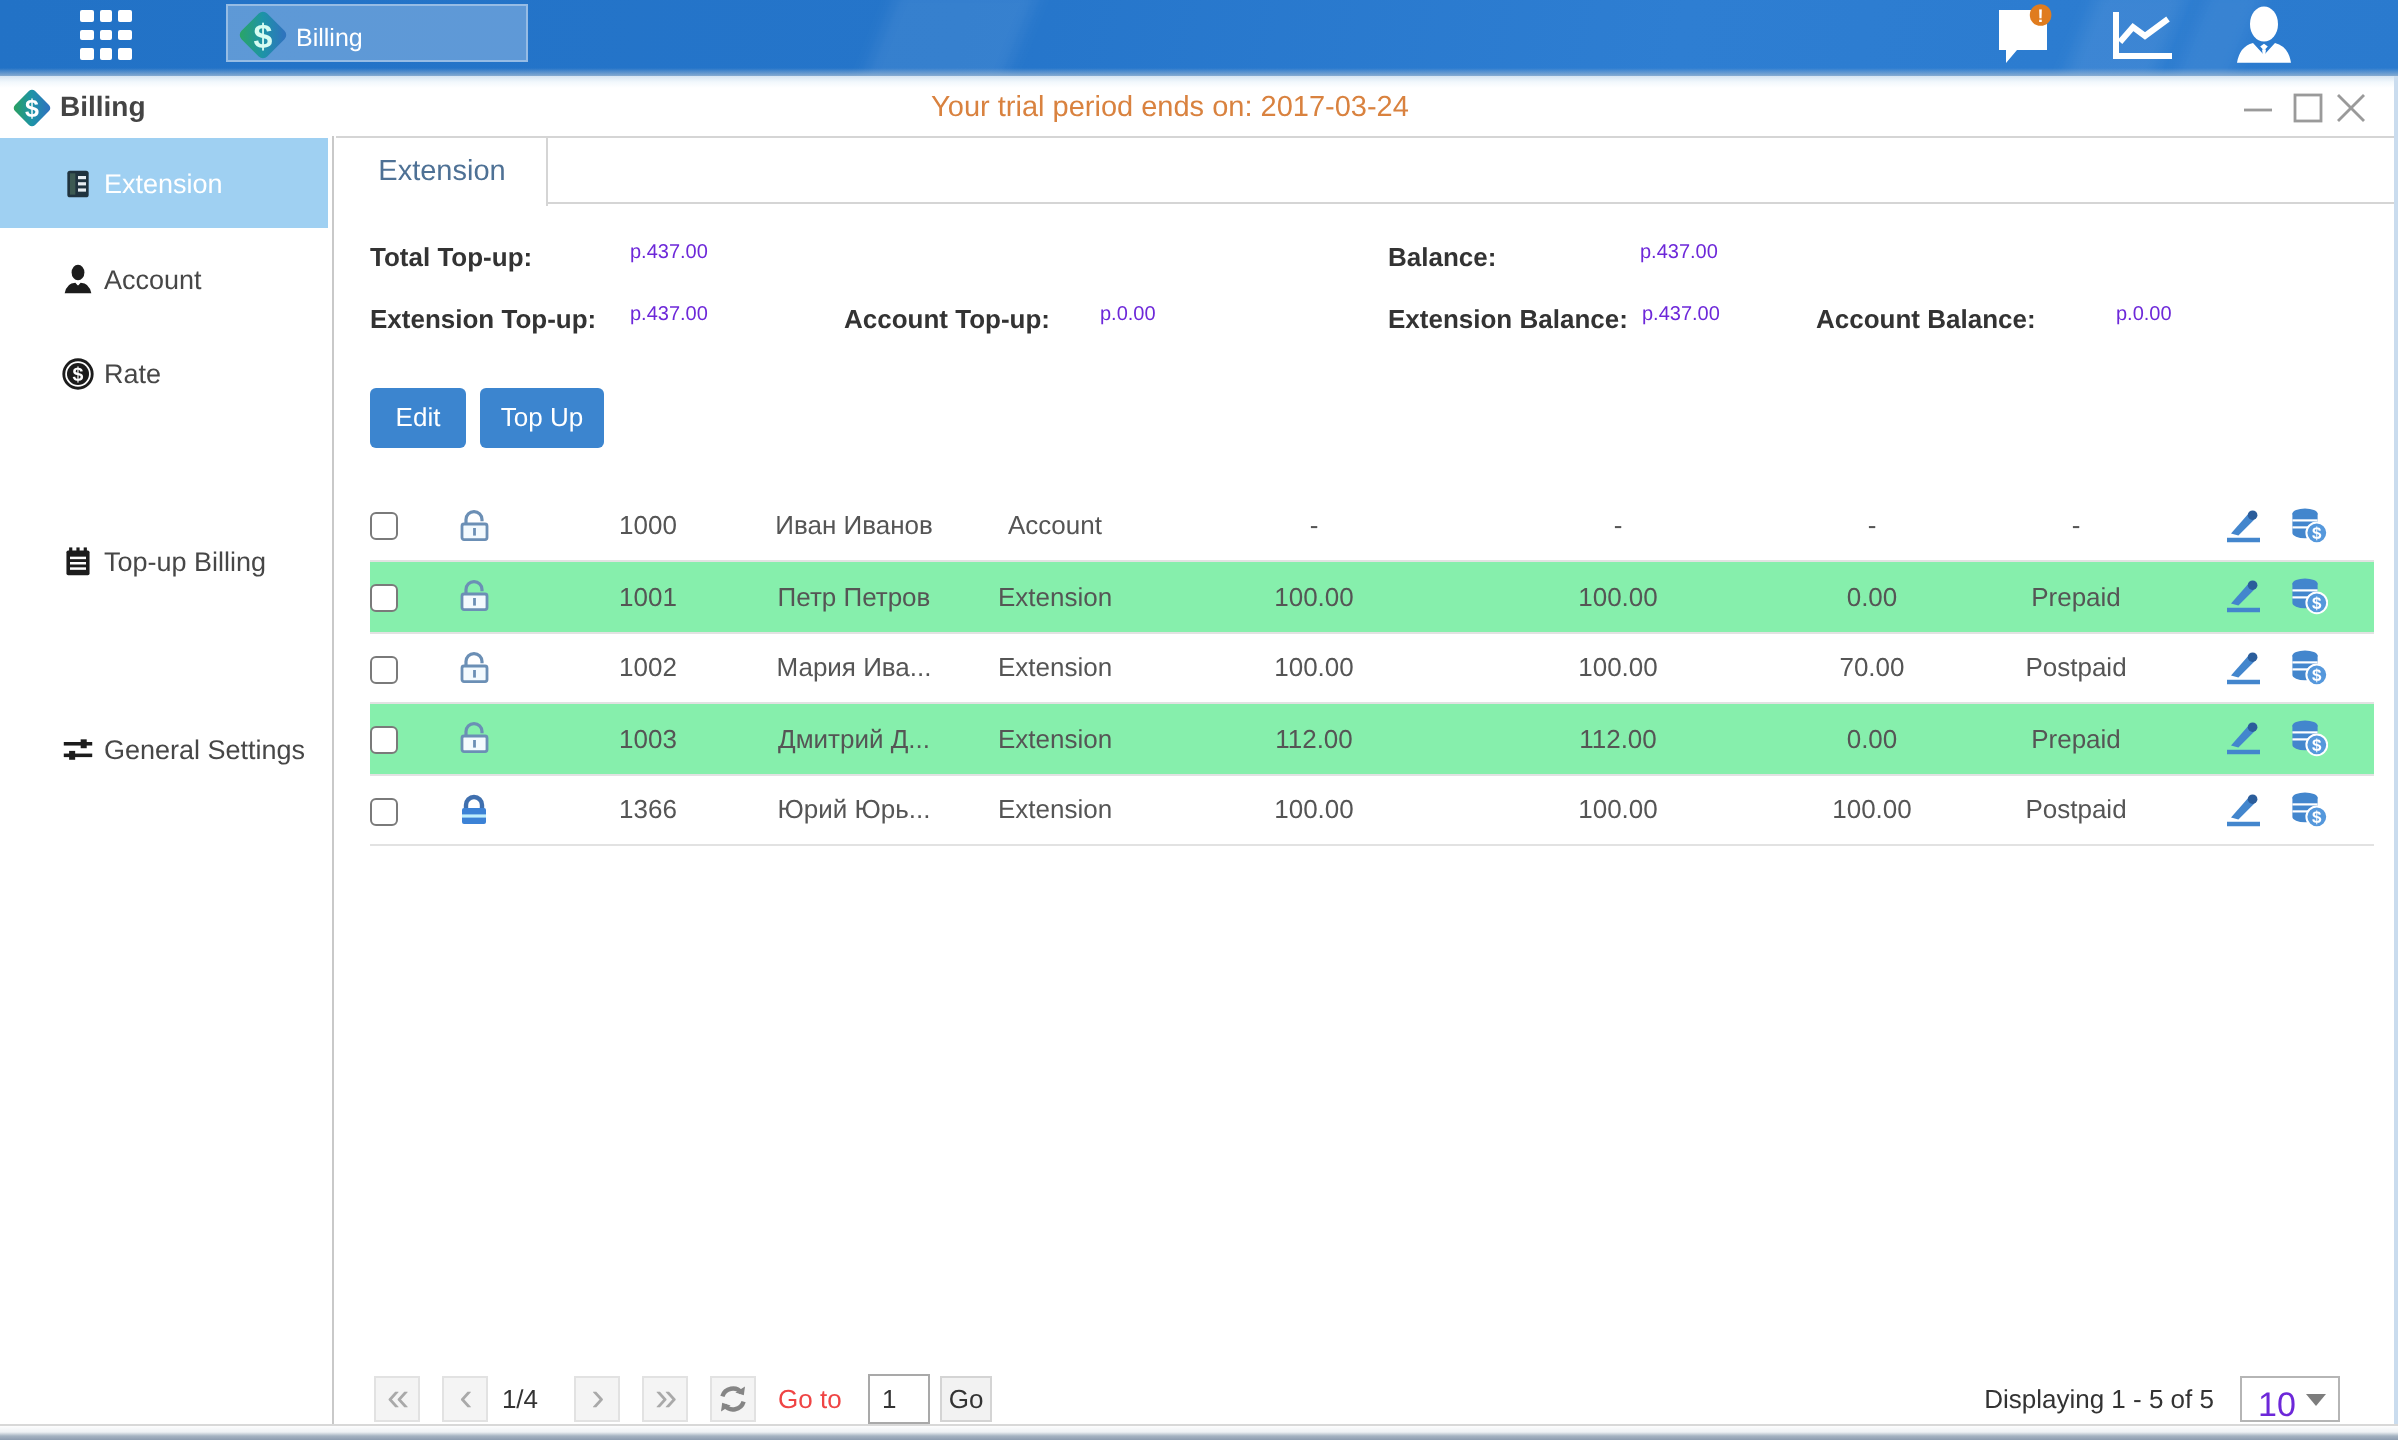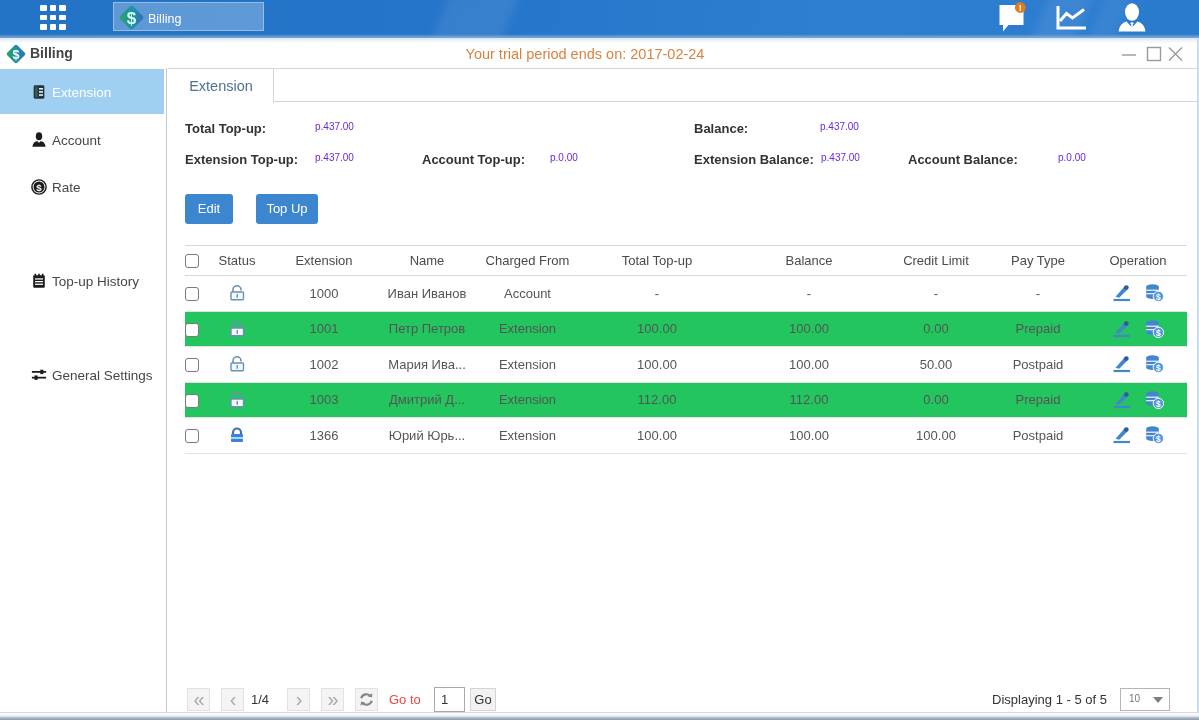--- a/index.html
+++ b/index.html
@@ -31,31 +31,31 @@
 #tabact { position:absolute; left:0; top:0; width:106px; height:34px; background:#fff; border-right:1px solid #d5d5d5; }
 #tabact span { position:absolute; left:0; width:106px; text-align:center; top:9px; font-size:14.5px; color:#4e7195; }
 .slabel { position:absolute; font-size:13px; font-weight:bold; color:#333; white-space:nowrap; }
 .sval { position:absolute; font-size:10px; color:#6d28d9; white-space:nowrap; }
 .btn { position:absolute; top:194px; height:30px; background:#3c85cf; color:#fff; font-size:13px;
   border-radius:3px; text-align:center; line-height:30px; }
 
 #grid { position:absolute; left:185px; top:245px; width:1002px; border-collapse:collapse; table-layout:fixed; }
 #grid th { border-top:1px solid #d8d8d8; border-bottom:1px solid #d8d8d8; height:30px; font-weight:normal; font-size:13px; color:#4a4a4a; text-align:center; padding:0; }
 #grid td.opcell { padding-right:5px; } #grid th.opcell { padding-right:5px; } #grid td { height:35.5px; border-bottom:1px solid #e2e2e2; font-size:13px; color:#555; text-align:center; padding:0; white-space:nowrap; overflow:hidden; }
-#grid tr.alt td { background:#22c55e; }
+#grid tr.alt td { background:#86efac; }
 .cb { display:inline-block; width:14px; height:14px; border:1px solid #7a7a7a; border-radius:3px; background:#fff; vertical-align:middle; }
 
 #pager { position:absolute; left:187px; top:688px; height:23px; }
 .pbtn { position:absolute; top:0; width:23px; height:23px; background:#f4f4f4; border:1px solid #e2e2e2; text-align:center; }
 .parr { font-size:20px; color:#a9a9a9; line-height:20px; letter-spacing:-1px; }
 #goto-input { position:absolute; left:247px; top:-1px; width:31px; height:25px; border:1px solid #a9a9a9; font-size:13px; color:#333; text-align:left; padding-left:6px; line-height:23px; background:#fff; }
 #gobtn { position:absolute; left:283px; top:0; width:26px; height:23px; background:#f2f2f2; border:1px solid #d4d4d4; color:#333; font-size:13px; text-align:center; line-height:21px; }
 #disp { position:absolute; right:92px; top:692px; font-size:13px; color:#333; }
 #psize { position:absolute; left:1120px; top:688px; width:50px; height:23px; border:1px solid #b5b5b5; background:#fff; }
-#psize .n { position:absolute; left:8px; top:4px; font-size:10px; color:#737373; }
+#psize .n { position:absolute; left:8px; top:4px; font-size:17px; color:#6d28d9; }
 #psize .tri { position:absolute; right:6px; top:8px; width:0; height:0; border-left:5.5px solid transparent; border-right:5.5px solid transparent; border-top:6.5px solid #7d7d7d; }
 
 #rightedge { position:absolute; right:0; top:38px; width:2px; height:678px; background:#cadcee; }
 #bottombar { position:absolute; left:0; top:712px; width:1199px; height:8px; background:linear-gradient(#d8d8d8 0px, #d8d8d8 1px, #fdfdfd 1px, #eef1f4 4px, #a5b3c2 6px, #8c9cb0 8px); }
 </style>
 </head>
 <body>
 
 <div id="topbar">
   <div class="sheen" style="left:440px;width:70px;"></div>
@@ -112,21 +112,21 @@
   <defs>
       <linearGradient id="dg2" x1="0" y1="1" x2="1" y2="0">
     <stop offset="0.05" stop-color="#2aa061"></stop>
         <stop offset="0.5" stop-color="#1d93a8"></stop>
         <stop offset="0.9" stop-color="#2e74bd"></stop>
   </linearGradient>
     </defs>
   <rect x="2.9" y="2.9" width="14.2" height="14.2" rx="2.2" fill="url(#dg2)" transform="rotate(45 10 10)"></rect>
   <text x="10" y="14.5" font-size="12.5" font-weight="bold" fill="#fff" text-anchor="middle" font-family="Liberation Sans">$</text>
 </svg>
-<div id="trial">Your trial period ends on: 2017-02-24</div>
+<div id="trial">Your trial period ends on: 2017-03-24</div>
 <svg class="abs" style="left:1122px;top:46px" width="64" height="17" viewBox="0 0 64 17">
   <line x1="0" y1="9" x2="14" y2="9" stroke="#9a9a9a" stroke-width="1.4"></line>
   <rect x="25.5" y="1.5" width="13" height="13" fill="none" stroke="#9a9a9a" stroke-width="1.4"></rect>
   <line x1="47" y1="1.5" x2="60" y2="14.5" stroke="#9a9a9a" stroke-width="1.4"></line>
   <line x1="60" y1="1.5" x2="47" y2="14.5" stroke="#9a9a9a" stroke-width="1.4"></line>
 </svg>
 
 <div id="sidebar">
   <div id="sel"></div>
   <div class="menuitem" style="top:0px">
@@ -158,21 +158,21 @@
   <div class="menuitem" style="top:189px">
       <span class="ic" id="ic-topup"><svg width="16" height="16" viewBox="0 0 18 18">
           <rect x="2.5" y="2.5" width="13" height="14" rx="1" fill="#1c1c1c"></rect>
           <rect x="4" y="0.8" width="1.8" height="3.4" fill="#1c1c1c"></rect>
           <rect x="8.1" y="0.8" width="1.8" height="3.4" fill="#1c1c1c"></rect>
           <rect x="12.2" y="0.8" width="1.8" height="3.4" fill="#1c1c1c"></rect>
           <rect x="4.5" y="6" width="9" height="1.4" fill="#fff"></rect>
           <rect x="4.5" y="9" width="9" height="1.4" fill="#fff"></rect>
           <rect x="4.5" y="12" width="9" height="1.4" fill="#fff"></rect>
         </svg></span>
-      <span class="label">Top-up History</span>
+      <span class="label">Top-up Billing</span>
     </div>
   <div class="menuitem" style="top:283px">
       <span class="ic" id="ic-gen"><svg width="16" height="16" viewBox="0 0 18 18">
           <line x1="1" y1="5.5" x2="17" y2="5.5" stroke="#1c1c1c" stroke-width="2"></line>
           <line x1="1" y1="12" x2="17" y2="12" stroke="#1c1c1c" stroke-width="2"></line>
           <rect x="10.5" y="3" width="3.4" height="5" fill="#1c1c1c"></rect>
           <rect x="4" y="9.5" width="3.4" height="5" fill="#1c1c1c"></rect>
         </svg></span>
       <span class="label">General Settings</span>
     </div>
@@ -192,48 +192,36 @@
 <div class="slabel" style="left:185px;top:152px">Extension Top-up:</div>
 <div class="sval" style="left:315px;top:152px">p.437.00</div>
 <div class="slabel" style="left:422px;top:152px">Account Top-up:</div>
 <div class="sval" style="left:550px;top:152px">p.0.00</div>
 <div class="slabel" style="left:694px;top:152px">Extension Balance:</div>
 <div class="sval" style="left:821px;top:152px">p.437.00</div>
 <div class="slabel" style="left:908px;top:152px">Account Balance:</div>
 <div class="sval" style="left:1058px;top:152px">p.0.00</div>
 
 <div class="btn" style="left:185px;width:48px">Edit</div>
-<div class="btn" style="left:256px;width:62px">Top Up</div>
+<div class="btn" style="left:240px;width:62px">Top Up</div>
 
 <table id="grid">
   <colgroup>
     <col style="width:26px">
       <col style="width:52px">
       <col style="width:122px">
       <col style="width:84px">
     <col style="width:117px">
       <col style="width:142px">
       <col style="width:162px">
       <col style="width:92px">
     <col style="width:112px">
       <col style="width:93px">
   </colgroup>
   <tbody>
-      <tr>
-    <th style="text-align:left"><span class="cb"></span></th>
-    <th>Status</th>
-        <th>Extension</th>
-        <th>Name</th>
-        <th>Charged From</th>
-    <th>Total Top-up</th>
-        <th>Balance</th>
-        <th>Credit Limit</th>
-        <th>Pay Type</th>
-        <th class="opcell">Operation</th>
-  </tr>
   <tr>
     <td style="text-align:left"><span class="cb"></span></td>
     <td><span class="lock-open" style="display: inline-block; width: 18px; height: 18px; vertical-align: middle;"><svg width="18" height="18" viewBox="0 0 18 18">
               <path d="M5 8 V5.8 a4 4 0 0 1 8 0 v0.8" fill="none" stroke="#6b8fb5" stroke-width="1.6"></path>
               <rect x="3" y="8" width="12.5" height="7.8" rx="1" fill="#f3fafe" stroke="#6b8fb5" stroke-width="1.4"></rect>
               <line x1="9.25" y1="10" x2="9.25" y2="13.8" stroke="#6b8fb5" stroke-width="1.4"></line>
             </svg></span></td>
         <td>1000</td>
         <td>Иван Иванов</td>
         <td>Account</td>
@@ -292,21 +280,21 @@
     <td><span class="lock-open" style="display: inline-block; width: 18px; height: 18px; vertical-align: middle;"><svg width="18" height="18" viewBox="0 0 18 18">
               <path d="M5 8 V5.8 a4 4 0 0 1 8 0 v0.8" fill="none" stroke="#6b8fb5" stroke-width="1.6"></path>
               <rect x="3" y="8" width="12.5" height="7.8" rx="1" fill="#f3fafe" stroke="#6b8fb5" stroke-width="1.4"></rect>
               <line x1="9.25" y1="10" x2="9.25" y2="13.8" stroke="#6b8fb5" stroke-width="1.4"></line>
             </svg></span></td>
         <td>1002</td>
         <td>Мария Ива...</td>
         <td>Extension</td>
     <td>100.00</td>
         <td>100.00</td>
-        <td>50.00</td>
+        <td>70.00</td>
         <td>Postpaid</td>
         <td class="opcell"><span class="op"><svg width="52" height="20" viewBox="0 0 52 20" style="vertical-align:middle">
               <g>
                 <line x1="1.5" y1="17" x2="18" y2="17" stroke="#4386cd" stroke-width="2.2"></line>
                 <path d="M3.5 13.8 L7.2 14.7 L15.2 6.7 L12.3 3.8 Z" fill="#4386cd"></path>
                 <circle cx="14.3" cy="4.6" r="2.4" fill="#2b5d9b"></circle>
               </g>
               <g transform="translate(33,0)">
                 <ellipse cx="7.5" cy="3.8" rx="6.3" ry="2.6" fill="#4386cd"></ellipse>
                 <path d="M1.2 3.8 v9.7 a6.3 2.6 0 0 0 12.6 0 v-9.7" fill="#4386cd"></path>

